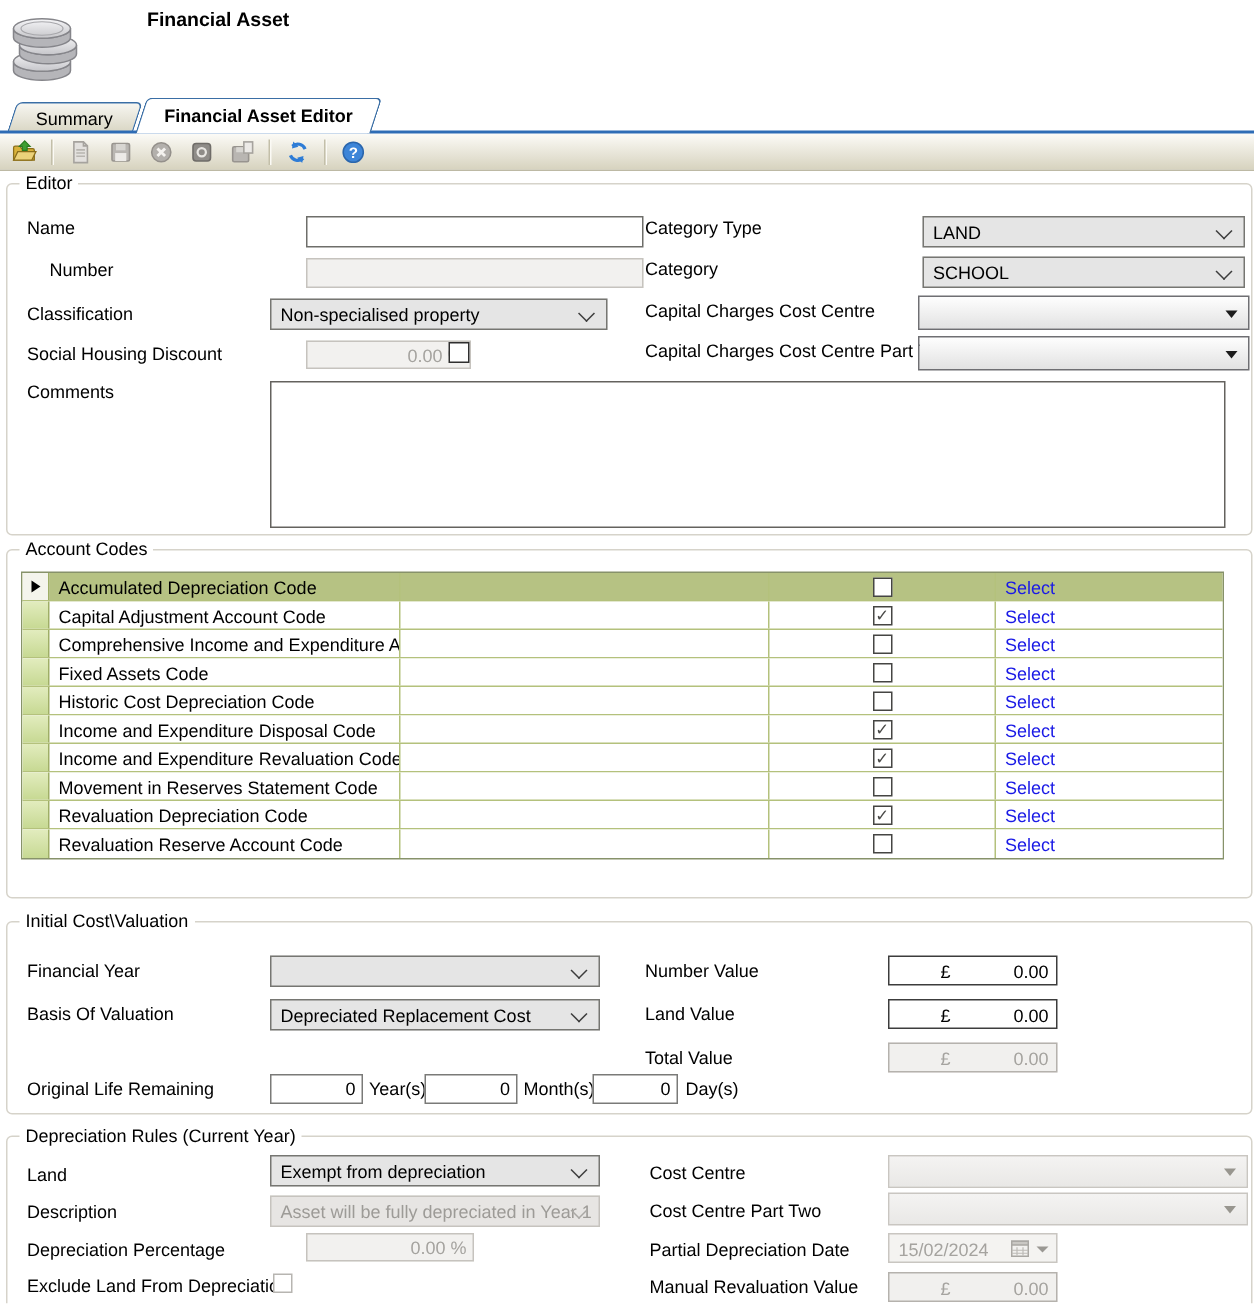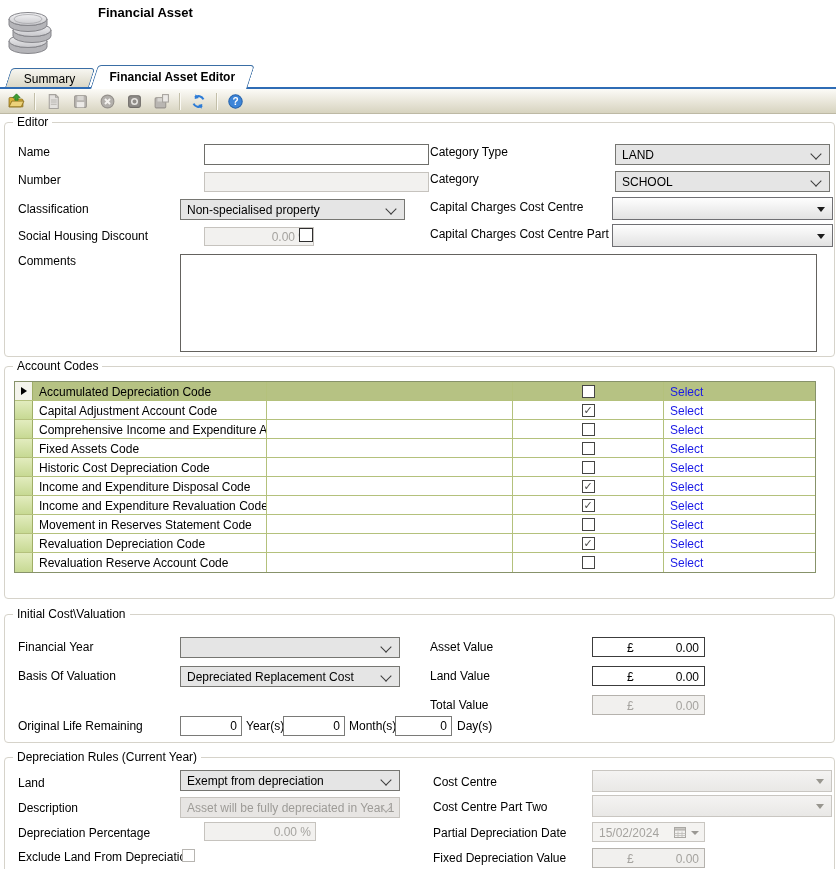--- a/index.html
+++ b/index.html
@@ -178,21 +178,21 @@
         <text x="8" y="11.4" text-anchor="middle" font-size="9.5" font-weight="bold" fill="#fff">?</text>
       </svg>
     </div>
   </div>
 
   <div class="gb" style="left:4px;top:122px;width:829px;height:233px;">
     <span class="leg">Editor</span>
   </div>
   <span class="lbl" style="left:18px;top:146px;">Name</span>
   <div class="tbx" style="left:180px;top:144px;width:225px;height:21px;"></div>
-  <span class="lbl" style="left:18px;top:174px;">Number</span>
+  <span class="lbl" style="left:33px;top:174px;">Number</span>
   <div class="tbx disabled" style="left:180px;top:172px;width:225px;height:20px;"></div>
   <span class="lbl" style="left:18px;top:203px;">Classification</span>
   <div class="cmb" style="left:180px;top:199px;width:225px;height:21px;">
     <span>Non-specialised property</span>
     <span class="chv"></span>
   </div>
   <span class="lbl" style="left:18px;top:230px;">Social Housing Discount</span>
   <div class="tbx disabled ralign" style="left:180px;top:227px;width:110px;height:19px;">0.00 %</div>
   <div class="cb" style="left:299px;top:228px;"></div>
   <span class="lbl" style="left:18px;top:255px;">Comments</span>
@@ -331,21 +331,21 @@
     <span class="chv"></span>
   </div>
   <span class="lbl" style="left:18px;top:720px;">Original Life Remaining</span>
   <div class="num" style="left:180px;top:716px;width:62px;height:20px;">0</div>
   <span class="lbl" style="left:246px;top:720px;">Year(s)</span>
   <div class="num" style="left:283px;top:716px;width:62px;height:20px;">0</div>
   <span class="lbl" style="left:349px;top:720px;">Month(s)</span>
   <div class="num" style="left:395px;top:716px;width:57px;height:20px;">0</div>
   <span class="lbl" style="left:457px;top:720px;">Day(s)</span>
 
-  <span class="lbl" style="left:430px;top:641px;">Asset Value</span>
+  <span class="lbl" style="left:430px;top:641px;">Number Value</span>
   <div class="cur" style="left:592px;top:637px;width:113px;height:20px;">
     <span class="sym">£</span>
     <span class="val">0.00</span>
   </div>
   <span class="lbl" style="left:430px;top:670px;">Land Value</span>
   <div class="cur" style="left:592px;top:666px;width:113px;height:20px;">
     <span class="sym">£</span>
     <span class="val">0.00</span>
   </div>
   <span class="lbl" style="left:430px;top:699px;">Total Value</span>
@@ -385,19 +385,19 @@
   <span class="lbl" style="left:433px;top:827px;">Partial Depreciation Date</span>
   <div class="datebox" style="left:592px;top:822px;width:113px;height:20px;">
     <span>15/02/2024</span>
     <svg class="cal" viewBox="0 0 12 12">
       <rect x="0.5" y="1.5" width="11" height="10" fill="#f2f1ef" stroke="#a9a7a3"></rect>
       <rect x="0.5" y="1.5" width="11" height="2.5" fill="#c9c7c3" stroke="#a9a7a3"></rect>
       <path d="M4 5.5 V11 M8 5.5 V11 M0.5 7.5 H11.5 M0.5 9.5 H11.5" stroke="#bdbbb7" stroke-width="0.8"></path>
     </svg>
     <span class="dtri"></span>
   </div>
-  <span class="lbl" style="left:433px;top:852px;">Fixed Depreciation Value</span>
+  <span class="lbl" style="left:433px;top:852px;">Manual Revaluation Value</span>
   <div class="cur disabled" style="left:592px;top:848px;width:113px;height:20px;">
     <span class="sym">£</span>
     <span class="val">0.00</span>
   </div>
 
 </div>
 
 </body></html>

